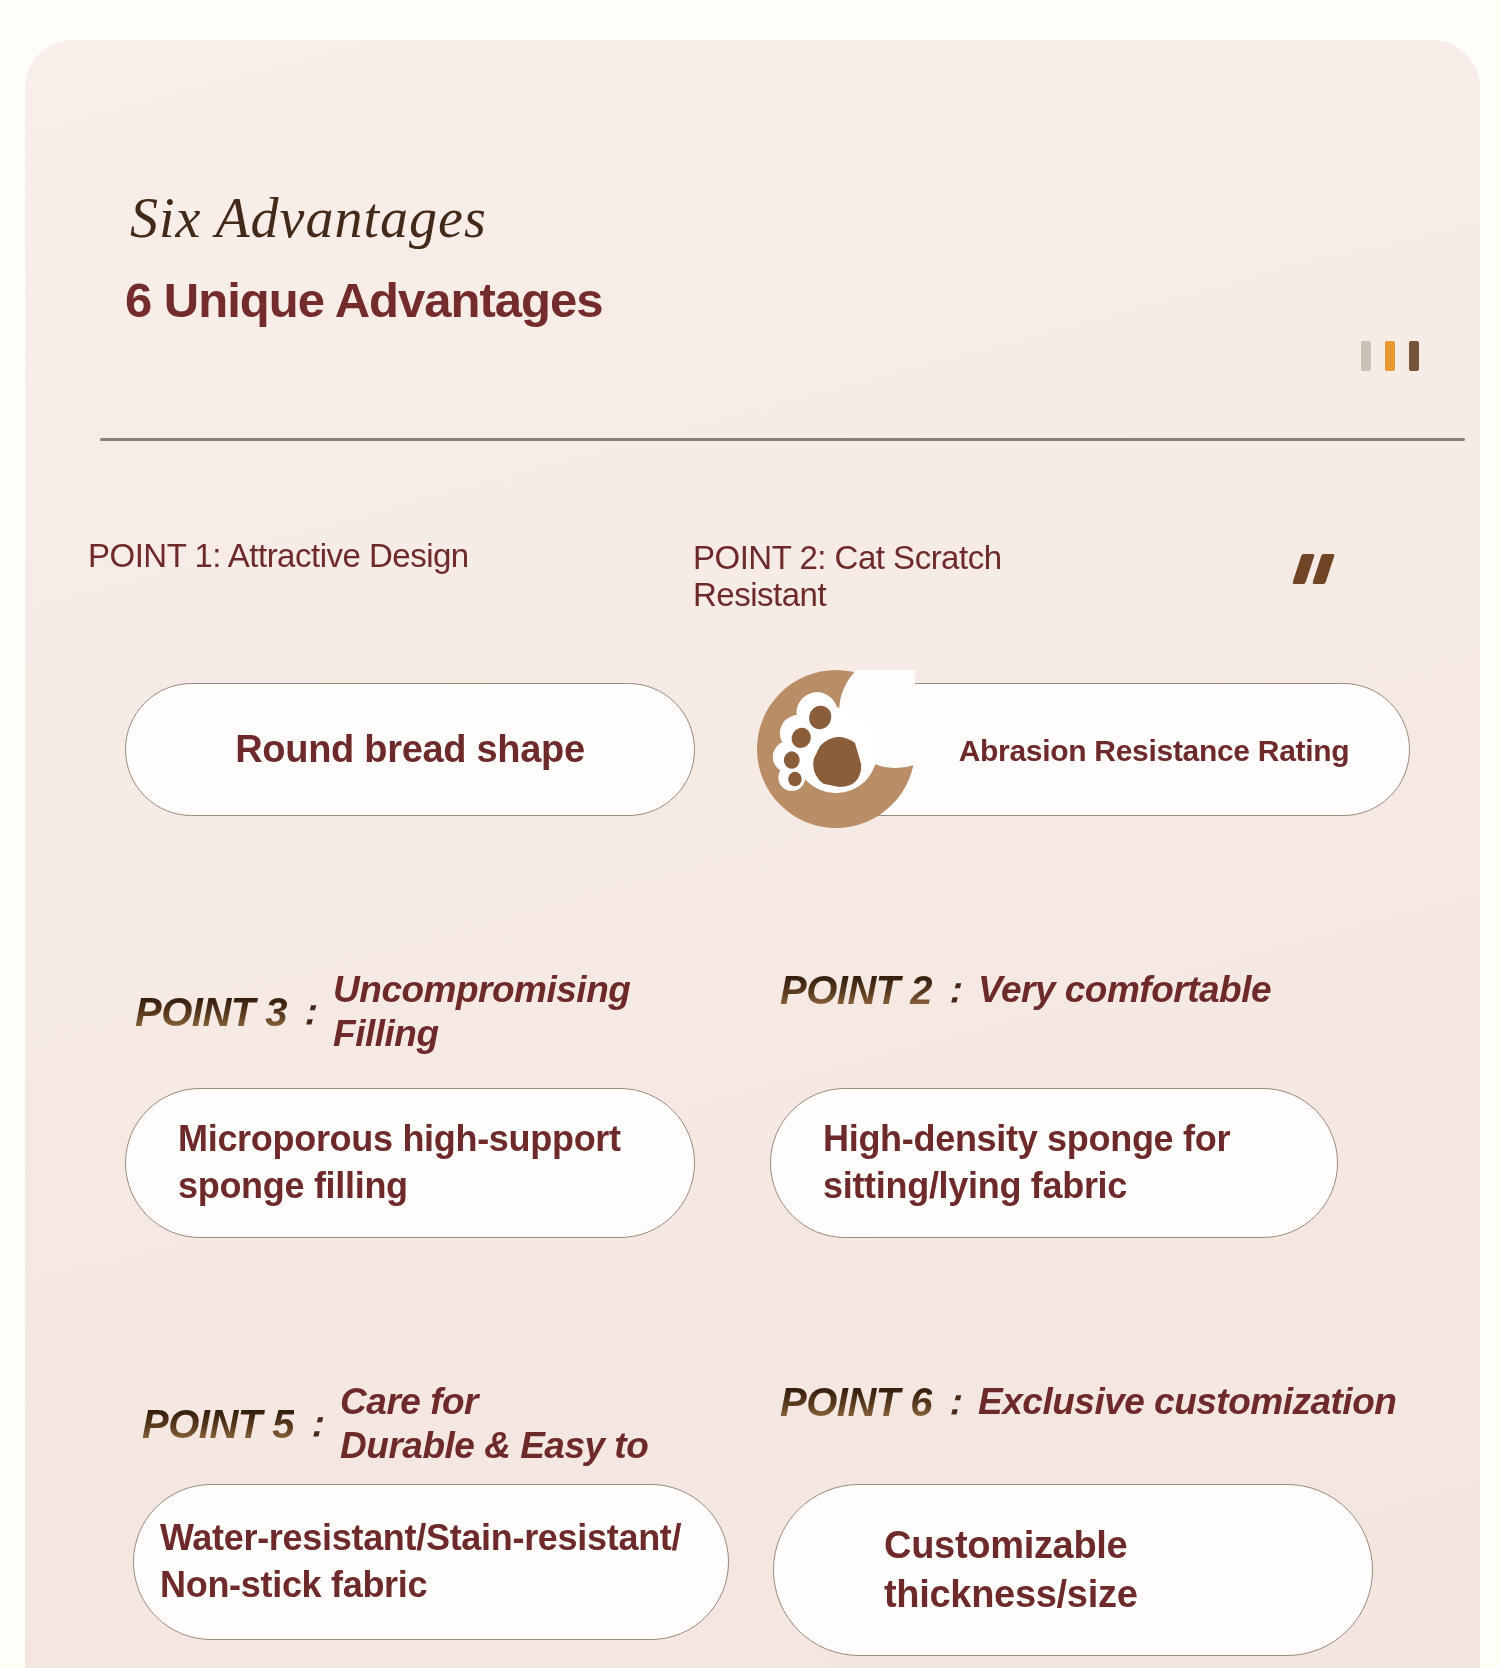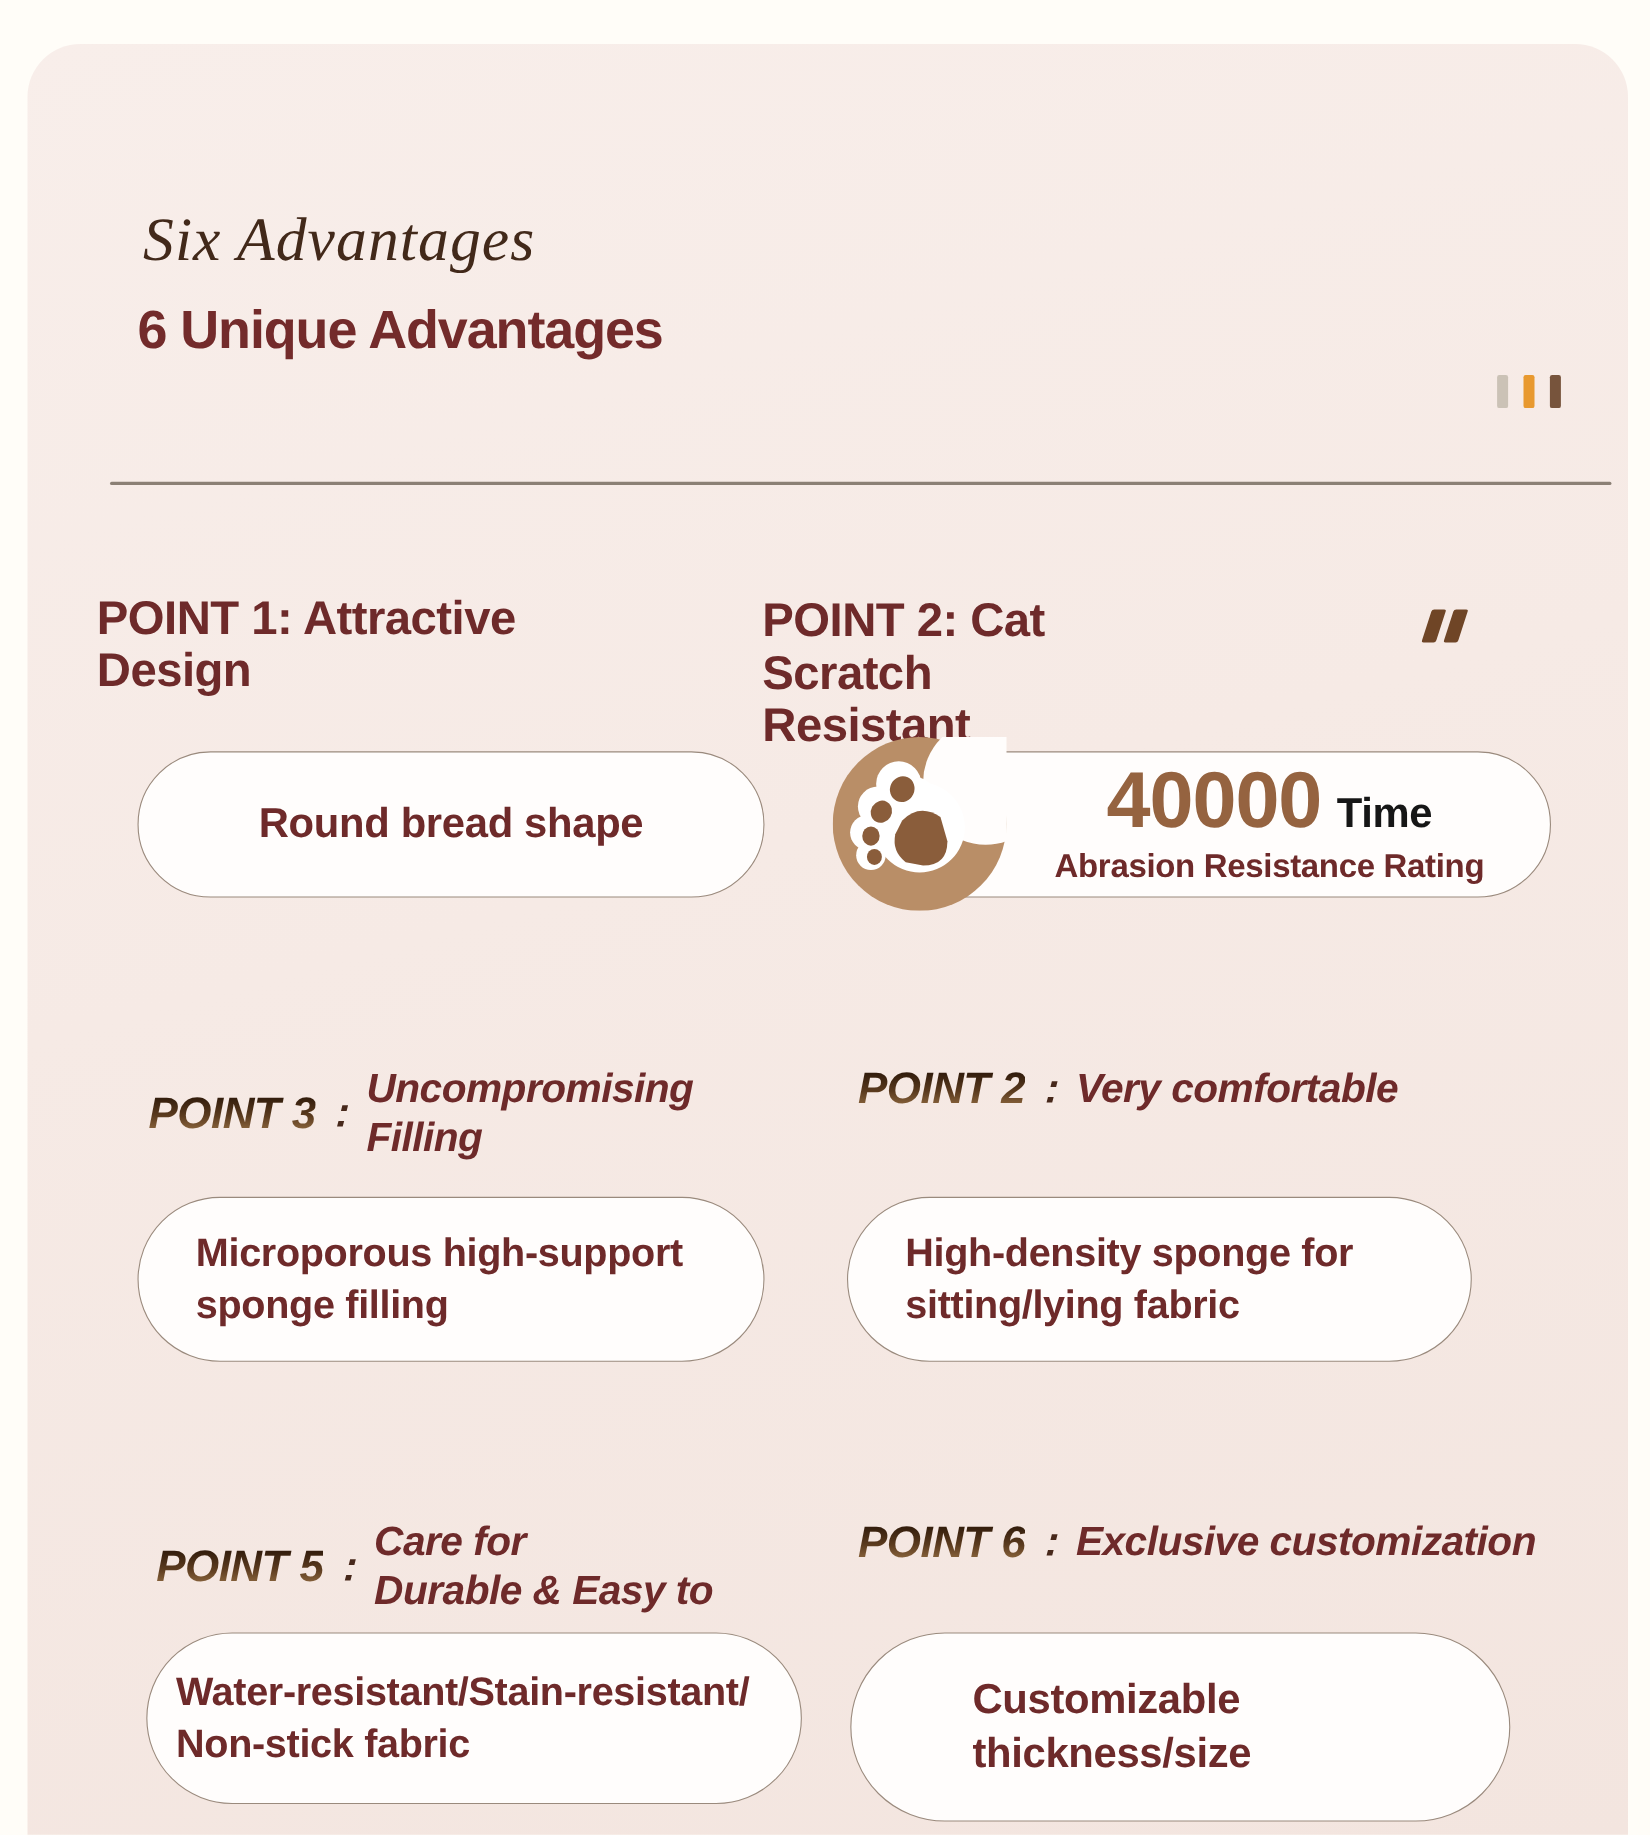--- a/index.html
+++ b/index.html
@@ -31,21 +31,21 @@
   }
   .bars{position:absolute;left:1336px;top:301px;display:flex;gap:14px;align-items:flex-end;}
   .bars .bar{width:10px;height:30px;border-radius:2px;}
   .divider{
     position:absolute;left:75px;top:398px;width:1365px;height:3px;
     background:#8b8075;border-radius:2px;
   }
   
   .h-row1{
     position:absolute;
-    font-size:43px;font-weight:700;letter-spacing:-0.5px;line-height:1.12;
+    font-size:33px;font-weight:400;letter-spacing:-0.5px;line-height:1.12;
     color:#6e2a2a;
   }
   .h1-left{left:63px;top:498px;width:520px;}
   .h1-right{left:668px;top:500px;width:380px;}
   .quote-icon{position:absolute;left:1272px;top:514px;display:flex;gap:7px;}
   .quote-icon i{display:block;width:13px;height:30px;background:#6f4526;border-radius:2px;transform:skewX(-18deg);}
   .point-head{position:absolute;display:flex;align-items:center;font-style:italic;}
   .plabel{
     font-size:40px;font-weight:700;letter-spacing:-0.5px;line-height:1.0;
     color:#4a2f1a;
@@ -135,24 +135,20 @@
           <rect x="28" y="24" width="36" height="38" rx="14" fill="#ffffff" transform="rotate(38 46 43)"></rect>
 
           <ellipse cx="40" cy="30" rx="7" ry="7.5" fill="#8a5d3b" transform="rotate(25 40 30)"></ellipse>
           <ellipse cx="28" cy="43" rx="6" ry="6.5" fill="#8a5d3b" transform="rotate(30 28 43)"></ellipse>
           <ellipse cx="22" cy="57" rx="5" ry="5.5" fill="#8a5d3b"></ellipse>
           <ellipse cx="24" cy="69" rx="4.3" ry="4.6" fill="#8a5d3b"></ellipse>
           <path d="M40 48 Q50 38 62 46 L66 60 Q66 74 52 74 L42 72 Q34 66 36 56 Z" fill="#8a5d3b"></path>
         </svg>
       </div>
       <div class="stat-block">
-        <div class="stat-row">
-          <span class="stat-value">40000</span>
-          <span class="stat-unit">Time</span>
-        </div>
         <div class="stat-caption">Abrasion Resistance Rating</div>
       </div>
     </div>
 
     <div class="point-head ph-3">
       <span class="plabel">POINT 3</span>
       <span class="pcolon">：</span>
       <div class="ptitle">Uncompromising Filling</div>
     </div>
     <div class="point-head ph-4">

